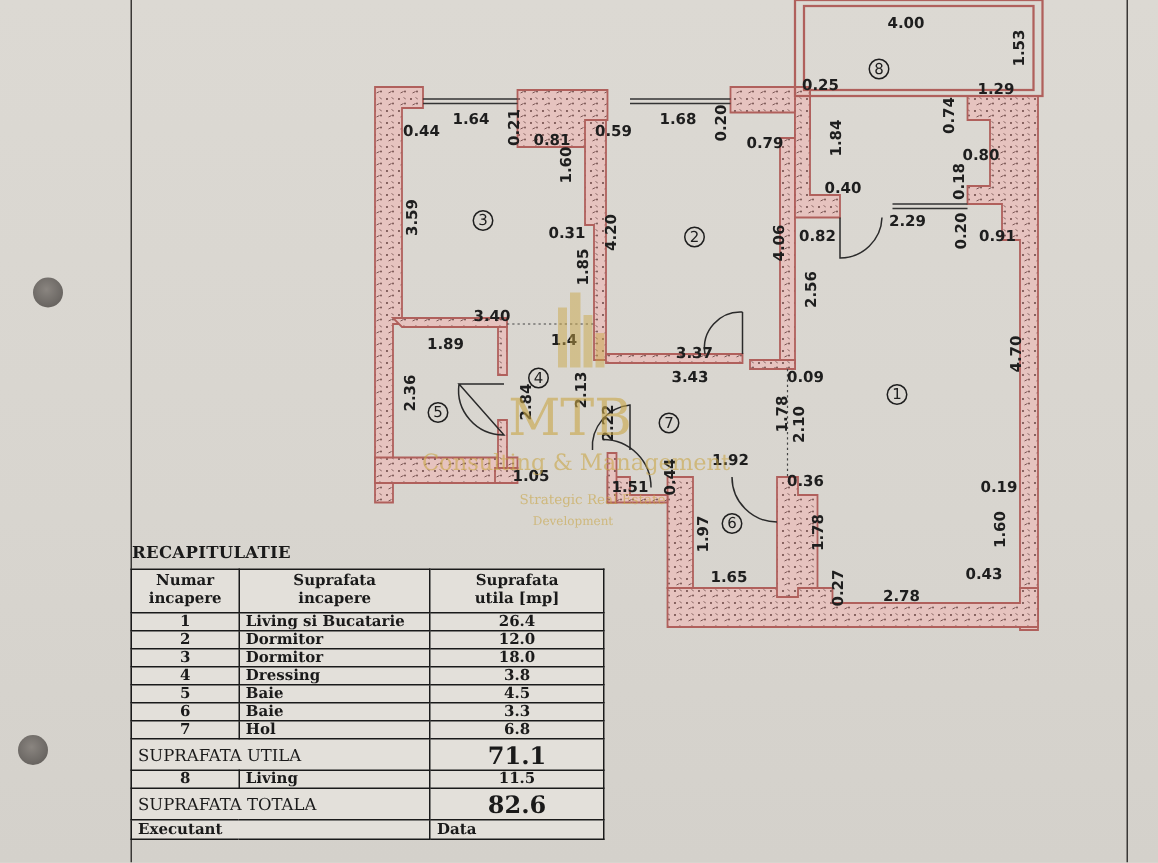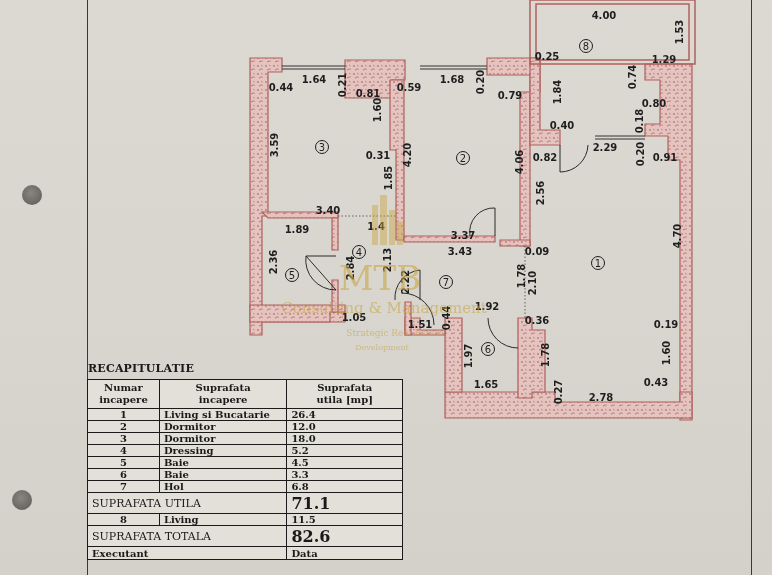--- a/index.html
+++ b/index.html
@@ -9,21 +9,21 @@
   .vline { position:absolute; top:0; width:1px; height:575px; background:#3a3836; }
   svg.plan { position:absolute; left:0; top:0; }
   .dim { font-family:"DejaVu Sans", sans-serif; font-size:10px; font-weight:bold; fill:#1e1e1e; }
   .rnum { font-family:"DejaVu Sans", sans-serif; font-size:10px; fill:#1e1e1e; }
   .wm { font-family:"DejaVu Serif", serif; fill:#c9a646; opacity:0.75; }
   .table-title { position:absolute; left:88px; top:362px; font-family:"DejaVu Serif", serif; font-size:11px; font-weight:bold; color:#1a1a1a; letter-spacing:0.2px; }
   table.recap { position:absolute; left:87px; top:379px; width:316px; border-collapse:collapse; font-family:"DejaVu Serif", serif; font-size:10px; font-weight:bold; color:#1a1a1a; background:#e3e0da; }
   table.recap td, table.recap th { border:1.5px solid #1a1a1a; padding:0 4px; height:11px; line-height:11px; }
   table.recap th { font-weight:bold; height:28px; line-height:12px; }
   table.recap td.c { text-align:center; }
-  table.recap td.v { }
+  table.recap td.v { text-align:center; }
   table.recap tr.sum td { height:20px; font-weight:normal; font-size:11px; }
   table.recap tr.sum td.v { font-weight:bold; font-size:16px; }
   table.recap tr.foot td { height:12px; font-size:10px; }
 </style>
 </head>
 <body>
 
 <div class="paper"></div>
 <div class="hole" style="left:22px;top:185px;"></div>
 <div class="hole" style="left:12px;top:490px;"></div>
@@ -233,21 +233,21 @@
         <td class="v">12.0</td>
       </tr>
     <tr>
         <td class="c">3</td>
         <td>Dormitor</td>
         <td class="v">18.0</td>
       </tr>
     <tr>
         <td class="c">4</td>
         <td>Dressing</td>
-        <td class="v">5.2</td>
+        <td class="v">3.8</td>
       </tr>
     <tr>
         <td class="c">5</td>
         <td>Baie</td>
         <td class="v">4.5</td>
       </tr>
     <tr>
         <td class="c">6</td>
         <td>Baie</td>
         <td class="v">3.3</td>

